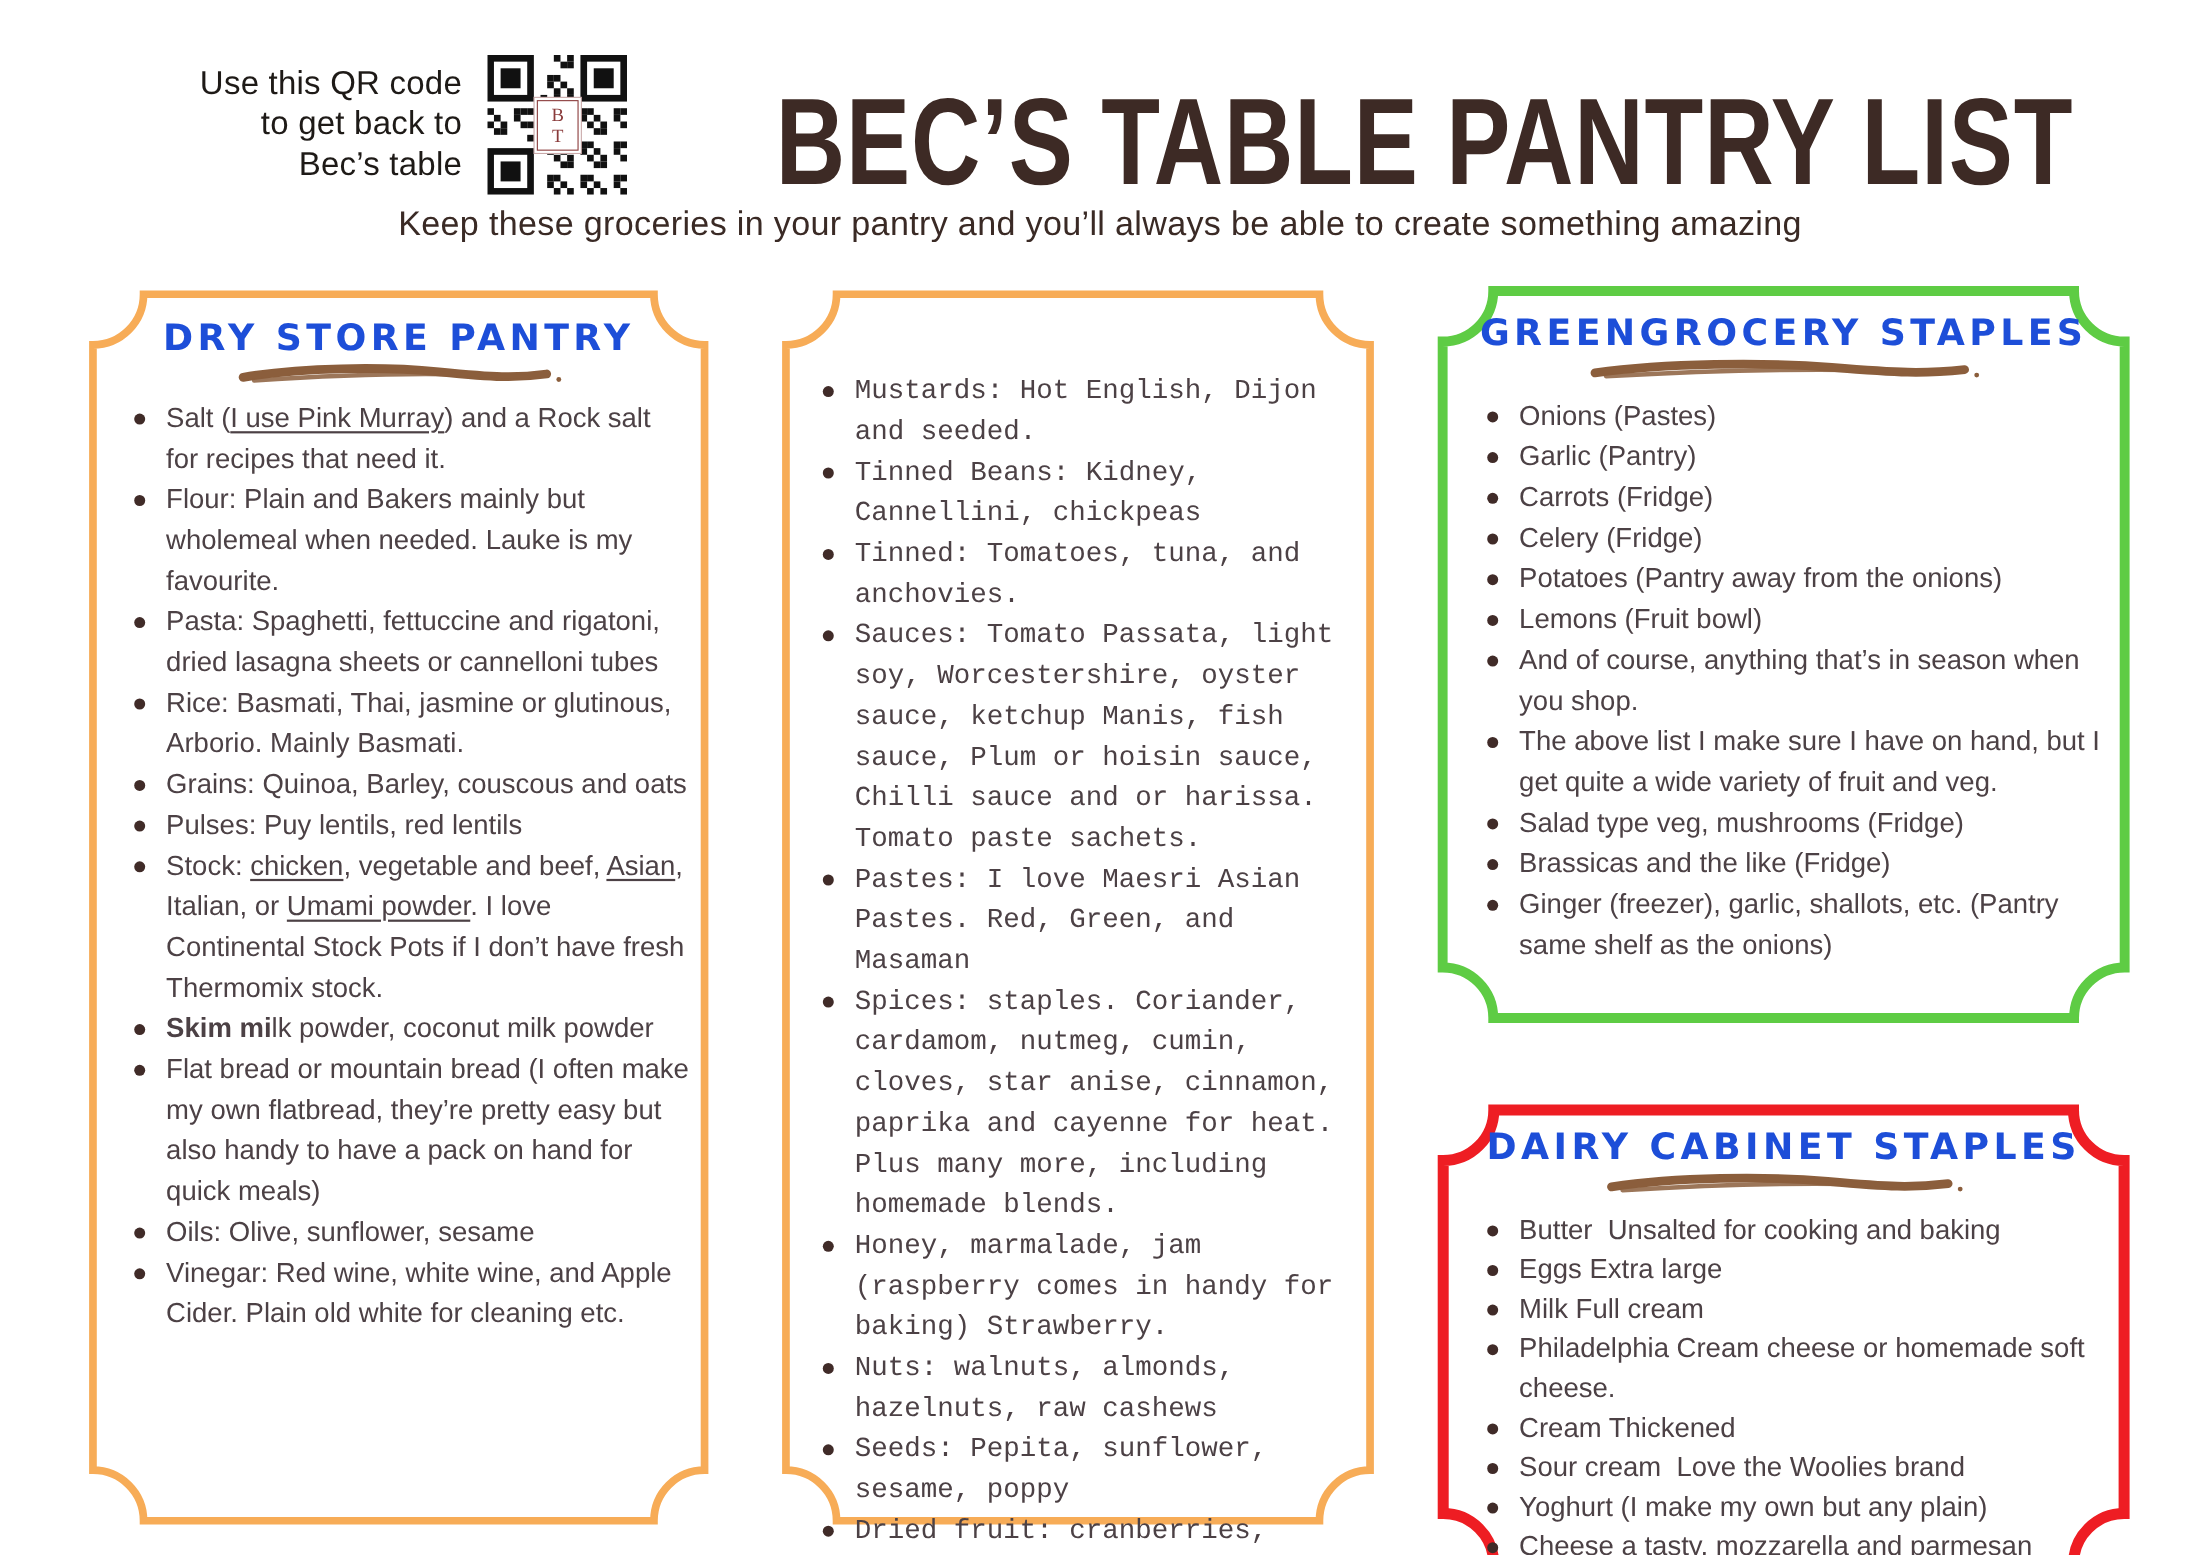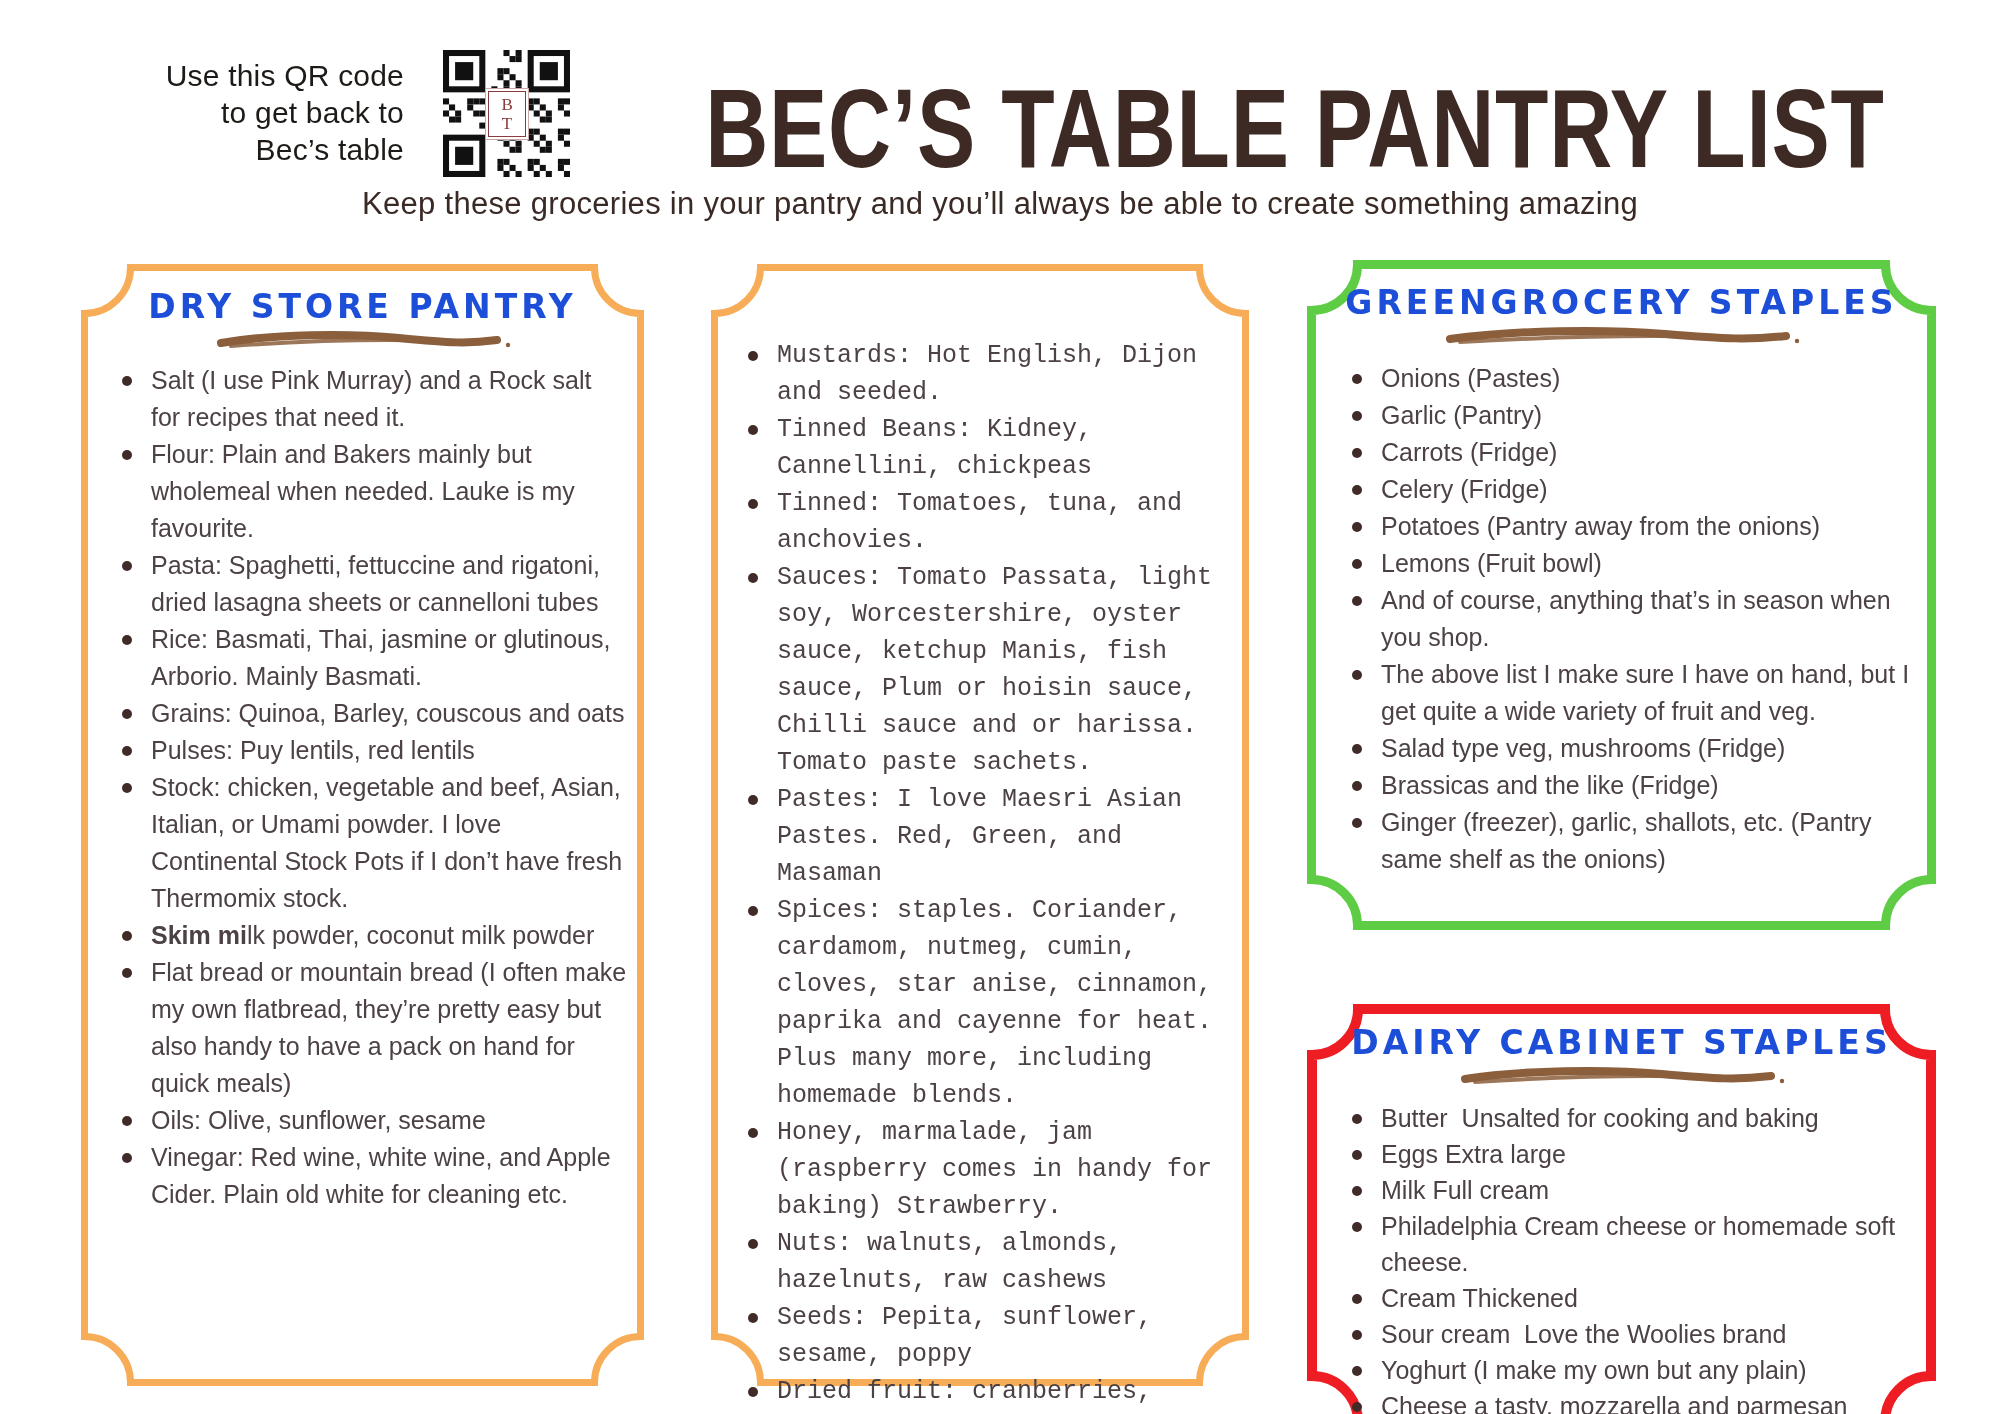--- a/index.html
+++ b/index.html
@@ -3,21 +3,21 @@
 <meta charset="utf-8">
 <style>
   html,body { margin:0; padding:0; background:#ffffff; }
   .page {
     position:relative; width:2000px; height:1414px; background:#ffffff;
     font-family:"Liberation Sans", sans-serif; overflow:hidden;
   }
 
   
   .qr-note {
-    position:absolute; left:114px; top:58px; width:290px;
+    position:absolute; left:130px; top:58px; width:290px;
     text-align:right; font-size:30px; line-height:1.23; font-weight:500;
     color:#1e1a17; white-space:pre-line; letter-spacing:0.2px;
   }
   .qr-box {
     position:absolute; left:443px; top:50px; width:127px; height:127px;
     background:#ffffff;
   }
   .qr-logo {
     position:absolute; left:50%; top:50%; transform:translate(-50%,-50%);
     width:36px; height:44px; background:#ffffff;
@@ -64,21 +64,21 @@
   }
   .box-mid ul.items   { margin:74px 10px 0 36px;font-family:Liberation Mono, monospace; }
   .box-green ul.items { margin:12px 8px 0 44px; }
   .box-dairy ul.items { margin:12px 8px 0 44px; line-height:36px; }
   ul.items li { position:relative; padding-left:31px; }
   ul.items li::before {
     content:""; position:absolute; left:2px; top:14px; width:10px; height:10px;
     border-radius:50%; background:#402b28;
   }
   .seg { white-space:pre-wrap; }
-  .seg.u { text-underline-offset:4px; text-decoration-thickness:1.5px; }
+  .seg.u { text-decoration:underline; text-underline-offset:4px; text-decoration-thickness:1.5px; }
   .seg.b { font-weight:bold; }
 </style>
 </head>
 <body>
 
 <div class="page">
 
   <div class="qr-note">Use this QR code
 to get back to
 Bec’s table</div>

